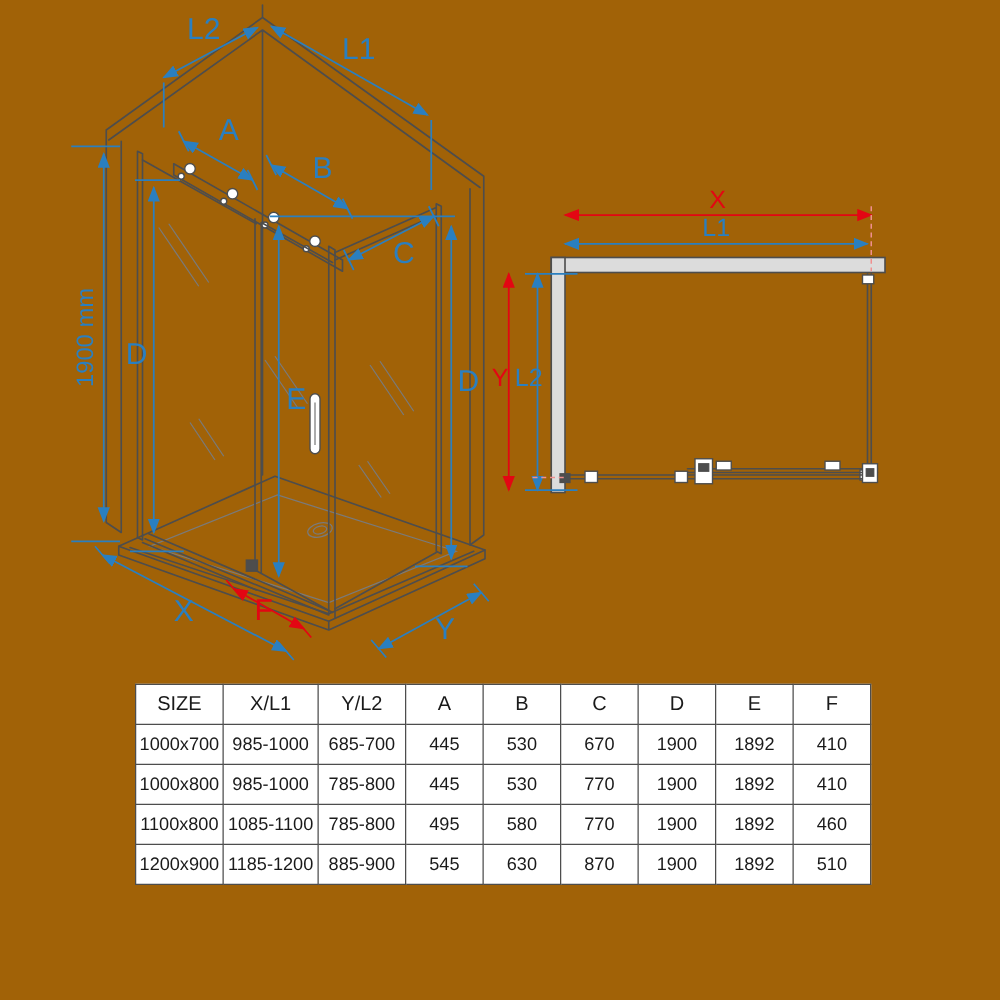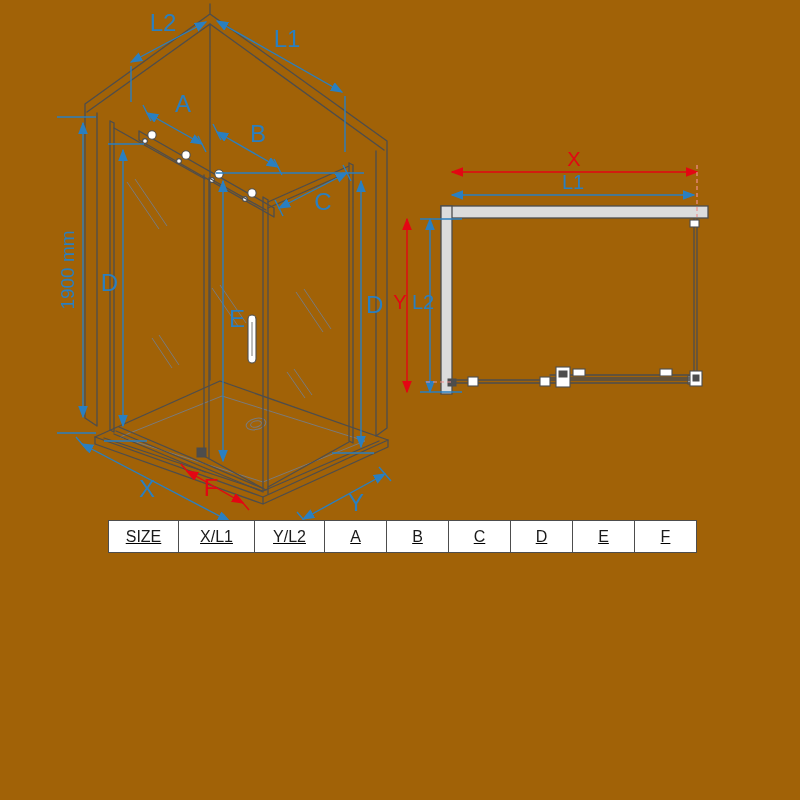--- a/index.html
+++ b/index.html
@@ -27,21 +27,21 @@
   .dim-red{stroke:var(--dimension-red);stroke-width:1.4;fill:none;}
   .dim-dash{stroke:#f08f8f;stroke-width:1.2;fill:none;stroke-dasharray:4 3;}
   .ah-blue{fill:var(--dimension-blue);}
   .ah-red{fill:var(--dimension-red);}
   .lbl{fill:var(--dimension-blue);font-family:"Liberation Sans",sans-serif;font-size:24px;}
   .lbl-sm{fill:var(--dimension-blue);font-family:"Liberation Sans",sans-serif;font-size:19px;}
   .lbl-plan{fill:var(--dimension-blue);font-family:"Liberation Sans",sans-serif;font-size:20px;}
   .lbl-red{fill:var(--dimension-red);}
 
   
-  .size-table-wrap{position:absolute;left:108px;top:520px;text-decoration:underline;}
+  .size-table-wrap{position:absolute;left:108px;top:547px;}
   table.size-table{border-collapse:collapse;table-layout:fixed;background:#fff;}
   table.size-table th,table.size-table td{
     border:1.5px solid var(--line-dark);
     height:31px;text-align:center;vertical-align:middle;
     font-weight:400;color:#1a1a1a;padding:0 2px;
   }
   table.size-table th{font-size:16px;}
   table.size-table td{font-size:14.5px;}
   table.size-table tr.hl td{background:var(--highlight-teal);}
   col.c-size{width:70px;}  col.c-xl1{width:76px;}  col.c-yl2{width:70px;}
@@ -232,17 +232,61 @@
           <th>Y/L2</th>
           <th>A</th>
           <th>B</th>
           <th>C</th>
           <th>D</th>
           <th>E</th>
           <th>F</th>
         </tr>
       </thead>
       <tbody>
+          <tr>
+            <td>1000x700</td>
+            <td>985-1000</td>
+            <td>685-700</td>
+            <td>445</td>
+            <td>530</td>
+            <td>670</td>
+            <td>1900</td>
+            <td>1892</td>
+            <td>410</td>
+          </tr>
+          <tr>
+            <td>1000x800</td>
+            <td>985-1000</td>
+            <td>785-800</td>
+            <td>445</td>
+            <td>530</td>
+            <td>770</td>
+            <td>1900</td>
+            <td>1892</td>
+            <td>410</td>
+          </tr>
+          <tr>
+            <td>1100x800</td>
+            <td>1085-1100</td>
+            <td>785-800</td>
+            <td>495</td>
+            <td>580</td>
+            <td>770</td>
+            <td>1900</td>
+            <td>1892</td>
+            <td>460</td>
+          </tr>
+          <tr>
+            <td>1200x900</td>
+            <td>1185-1200</td>
+            <td>885-900</td>
+            <td>545</td>
+            <td>630</td>
+            <td>870</td>
+            <td>1900</td>
+            <td>1892</td>
+            <td>510</td>
+          </tr>
         </tbody>
     </table>
   </div>
 
 </div>
 
 </body></html>

